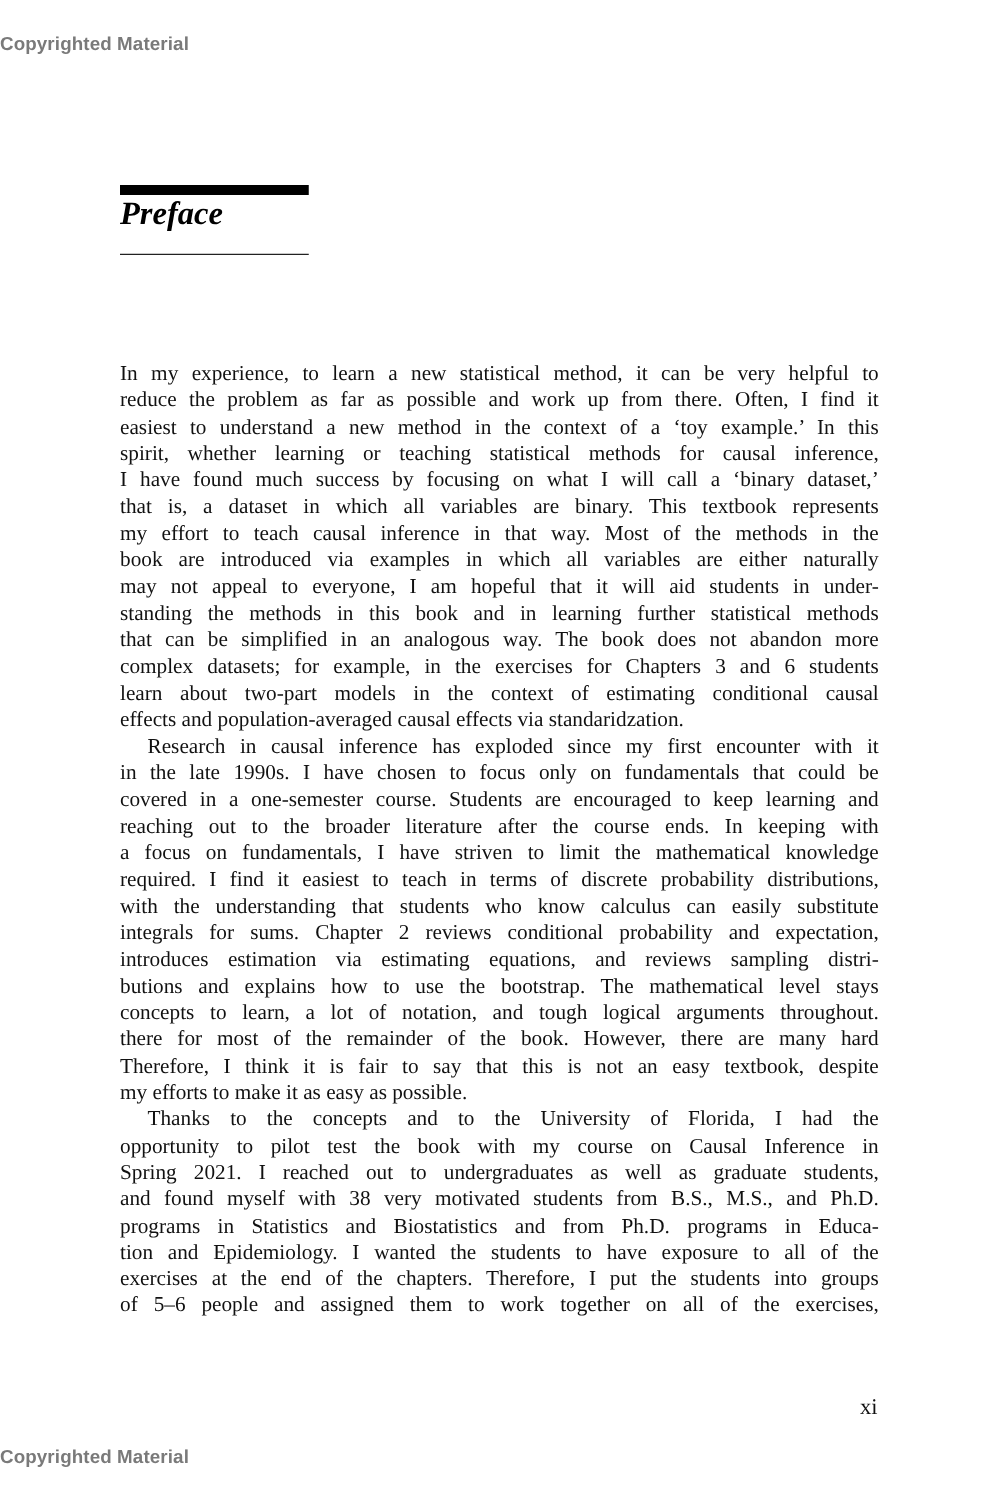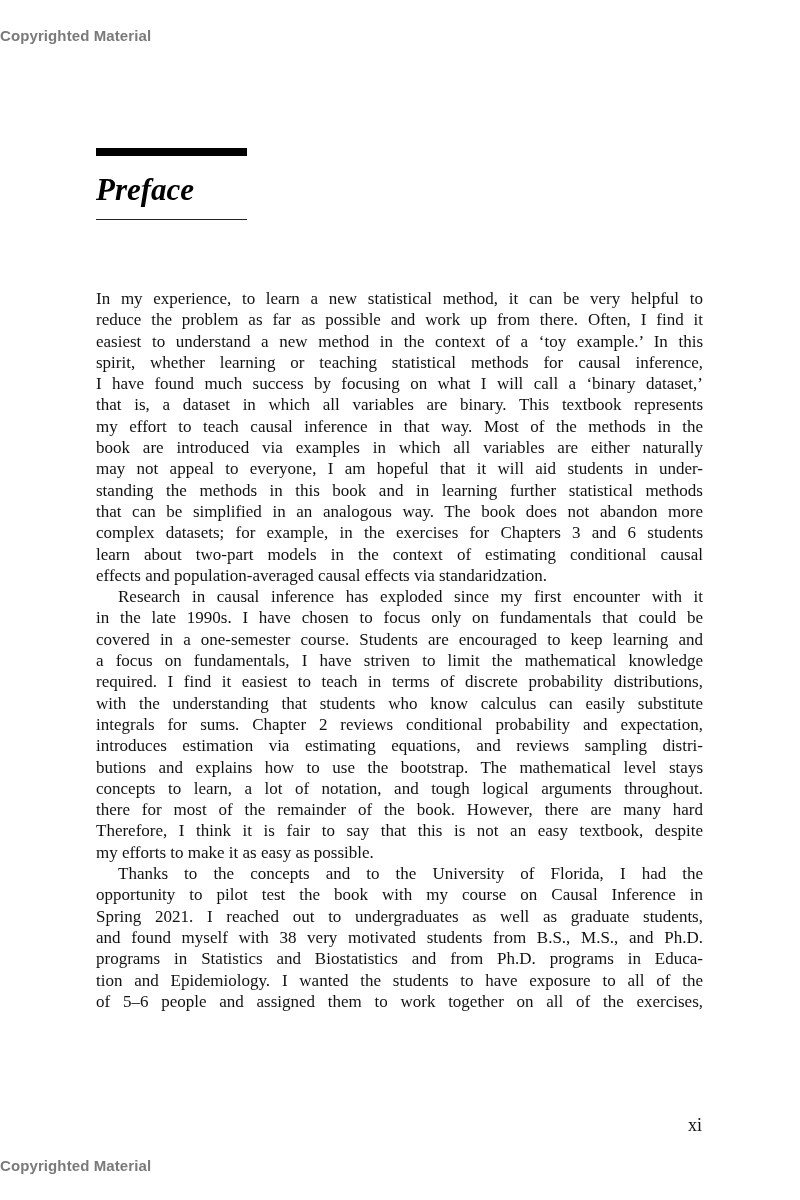--- a/index.html
+++ b/index.html
@@ -37,24 +37,24 @@
     }
     .chapter-rule-thick {
       width: 151px;
       height: 8px;
       background: #000000;
     }
     .chapter-title {
       font-family: "Liberation Serif", "DejaVu Serif", serif;
       font-style: italic;
       font-weight: bold;
-      font-size: 31px;
+      font-size: 26px;
       line-height: 1;
       color: #000;
-      margin-top: 18px;
+      margin-top: 2px;
       height: 36px;
     }
     .chapter-rule-thin {
       width: 151px;
       height: 1px;
       background: #222;
       margin-top: 9px;
     }
 
     .body-text {
@@ -115,38 +115,40 @@
     <span class="line">that can be simplified in an analogous way. The book does not abandon more</span>
     <span class="line">complex datasets; for example, in the exercises for Chapters 3 and 6 students</span>
     <span class="line">learn about two-part models in the context of estimating conditional causal</span>
     <span class="line last">effects and population-averaged causal effects via standaridzation.</span>
   </div>
 
   <div>
     <span class="line indent">Research in causal inference has exploded since my first encounter with it</span>
     <span class="line">in the late 1990s. I have chosen to focus only on fundamentals that could be</span>
     <span class="line">covered in a one-semester course. Students are encouraged to keep learning and</span>
+    <span class="line">reaching out to the broader literature after the course ends. In keeping with</span>
     <span class="line">a focus on fundamentals, I have striven to limit the mathematical knowledge</span>
     <span class="line">required. I find it easiest to teach in terms of discrete probability distributions,</span>
     <span class="line">with the understanding that students who know calculus can easily substitute</span>
     <span class="line">integrals for sums. Chapter 2 reviews conditional probability and expectation,</span>
     <span class="line">introduces estimation via estimating equations, and reviews sampling distri-</span>
     <span class="line">butions and explains how to use the bootstrap. The mathematical level stays</span>
     <span class="line">concepts to learn, a lot of notation, and tough logical arguments throughout.</span>
     <span class="line">there for most of the remainder of the book. However, there are many hard</span>
     <span class="line">Therefore, I think it is fair to say that this is not an easy textbook, despite</span>
     <span class="line last">my efforts to make it as easy as possible.</span>
   </div>
 
   <div>
     <span class="line indent">Thanks to the concepts and to the University of Florida, I had the</span>
     <span class="line">opportunity to pilot test the book with my course on Causal Inference in</span>
     <span class="line">Spring 2021. I reached out to undergraduates as well as graduate students,</span>
     <span class="line">and found myself with 38 very motivated students from B.S., M.S., and Ph.D.</span>
     <span class="line">programs in Statistics and Biostatistics and from Ph.D. programs in Educa-</span>
     <span class="line">tion and Epidemiology. I wanted the students to have exposure to all of the</span>
+    <span class="line">exercises at the end of the chapters. Therefore, I put the students into groups</span>
     <span class="line">of 5–6 people and assigned them to work together on all of the exercises,</span>
   </div>
 </div>
 
 <div class="page-number">xi</div>
 
 <div class="watermark bottom">Copyrighted Material</div>
 
 </body></html>

